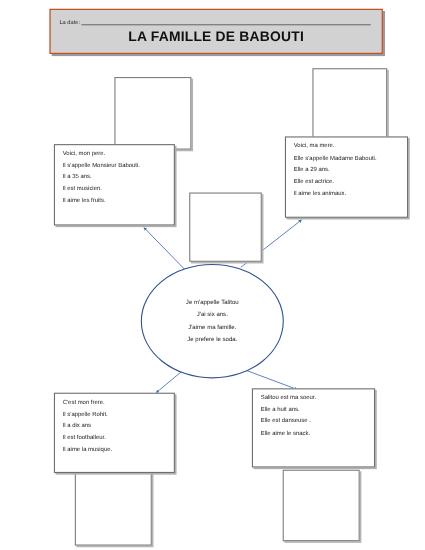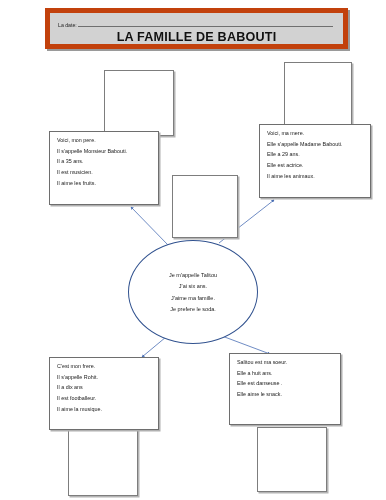--- a/index.html
+++ b/index.html
@@ -17,21 +17,21 @@
   }
 
   
   #header-banner {
     position: absolute;
     left: 45px;
     top: 8px;
     width: 303px;
     height: 41px;
     background: #d2d2d2;
-    border: 5px solid #c2410c;
+    border: 1px solid #c2410c;
     box-shadow: 2px 2px 0 #9a9a9a;
     box-sizing: border-box;
   }
   #date-line {
     position: absolute;
     left: 8px;
     top: 3px;
     right: 10px;
     height: 12px;
     display: flex;

